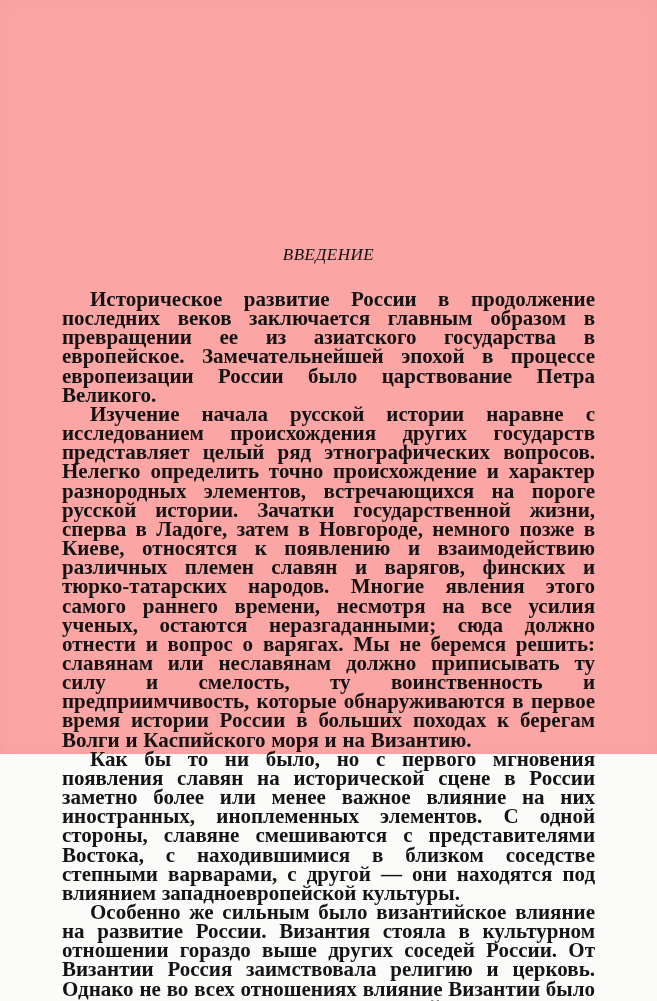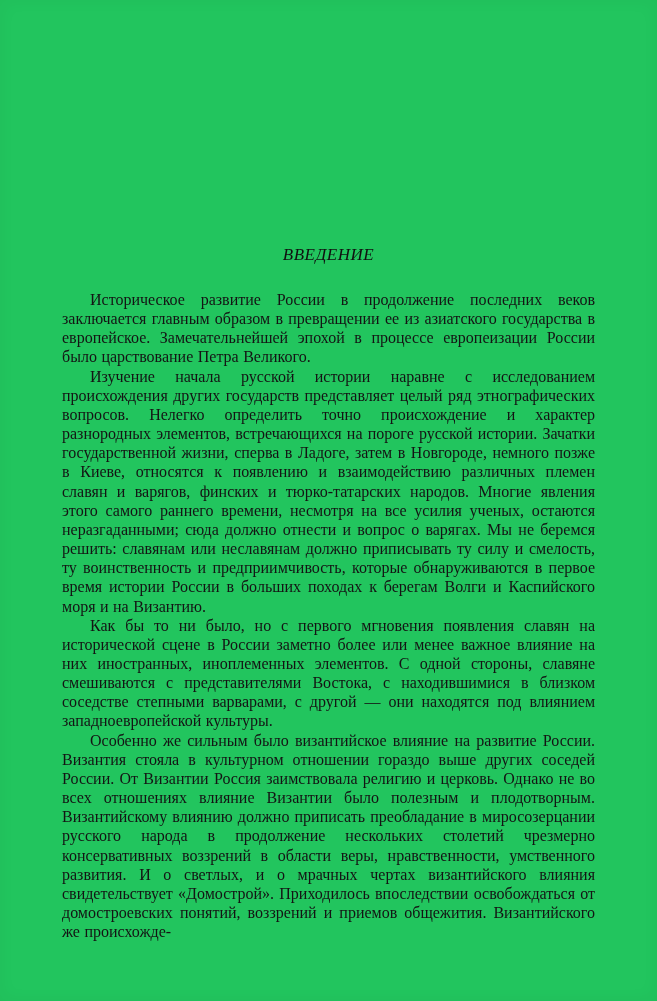--- a/index.html
+++ b/index.html
@@ -10,48 +10,49 @@
     width: 657px;
     height: 1001px;
     background: #fbfbfa;
     font-family: "Liberation Serif", "DejaVu Serif", serif;
     color: #121212;
     overflow: hidden;
   }
   .page {
     position: relative;
     width: 657px;
-    height: 1001px;
-    background: #22c55e;
+    height: 754px;
+    background: #fca5a5;
     box-shadow: inset 0 0 18px rgba(0,0,0,0.04);
     box-sizing: border-box;
   }
   .text-block {
     position: absolute;
     left: 62px;
     top: 245px;
     width: 533px;
   }
   .title {
     font-style: italic;
     font-weight: normal;
     font-size: 17px;
     letter-spacing: 0.5px;
     text-align: center;
     margin: 0 0 25px 0;
     color: #101010;
   }
   .text-block p {
     margin: 0;
-    font-size: 16px;
+    font-size: 21px;
     line-height: 19.15px;
     text-align: justify;
     text-indent: 28px;
     word-spacing: 0.5px;
     color: #141414;
+    font-weight: bold;
   }
 </style>
 </head>
 <body>
 
 <div class="page">
   <div class="text-block">
     <h1 class="title">ВВЕДЕНИЕ</h1>
     <p>Историческое развитие России в продолжение последних веков заключается главным образом в превращении ее из азиатского государства в европейское. Замечательнейшей эпохой в процессе европеизации России было царствование Петра Великого.</p>
     <p>Изучение начала русской истории наравне с исследованием происхождения других государств представляет целый ряд этнографических вопросов. Нелегко определить точно происхождение и характер разнородных элементов, встречающихся на пороге русской истории. Зачатки государственной жизни, сперва в Ладоге, затем в Новгороде, немного позже в Киеве, относятся к появлению и взаимодействию различных племен славян и варягов, финских и тюрко-татарских народов. Многие явления этого самого раннего времени, несмотря на все усилия ученых, остаются неразгаданными; сюда должно отнести и вопрос о варягах. Мы не беремся решить: славянам или неславянам должно приписывать ту силу и смелость, ту воинственность и предприимчивость, которые обнаруживаются в первое время истории России в больших походах к берегам Волги и Каспийского моря и на Византию.</p>

